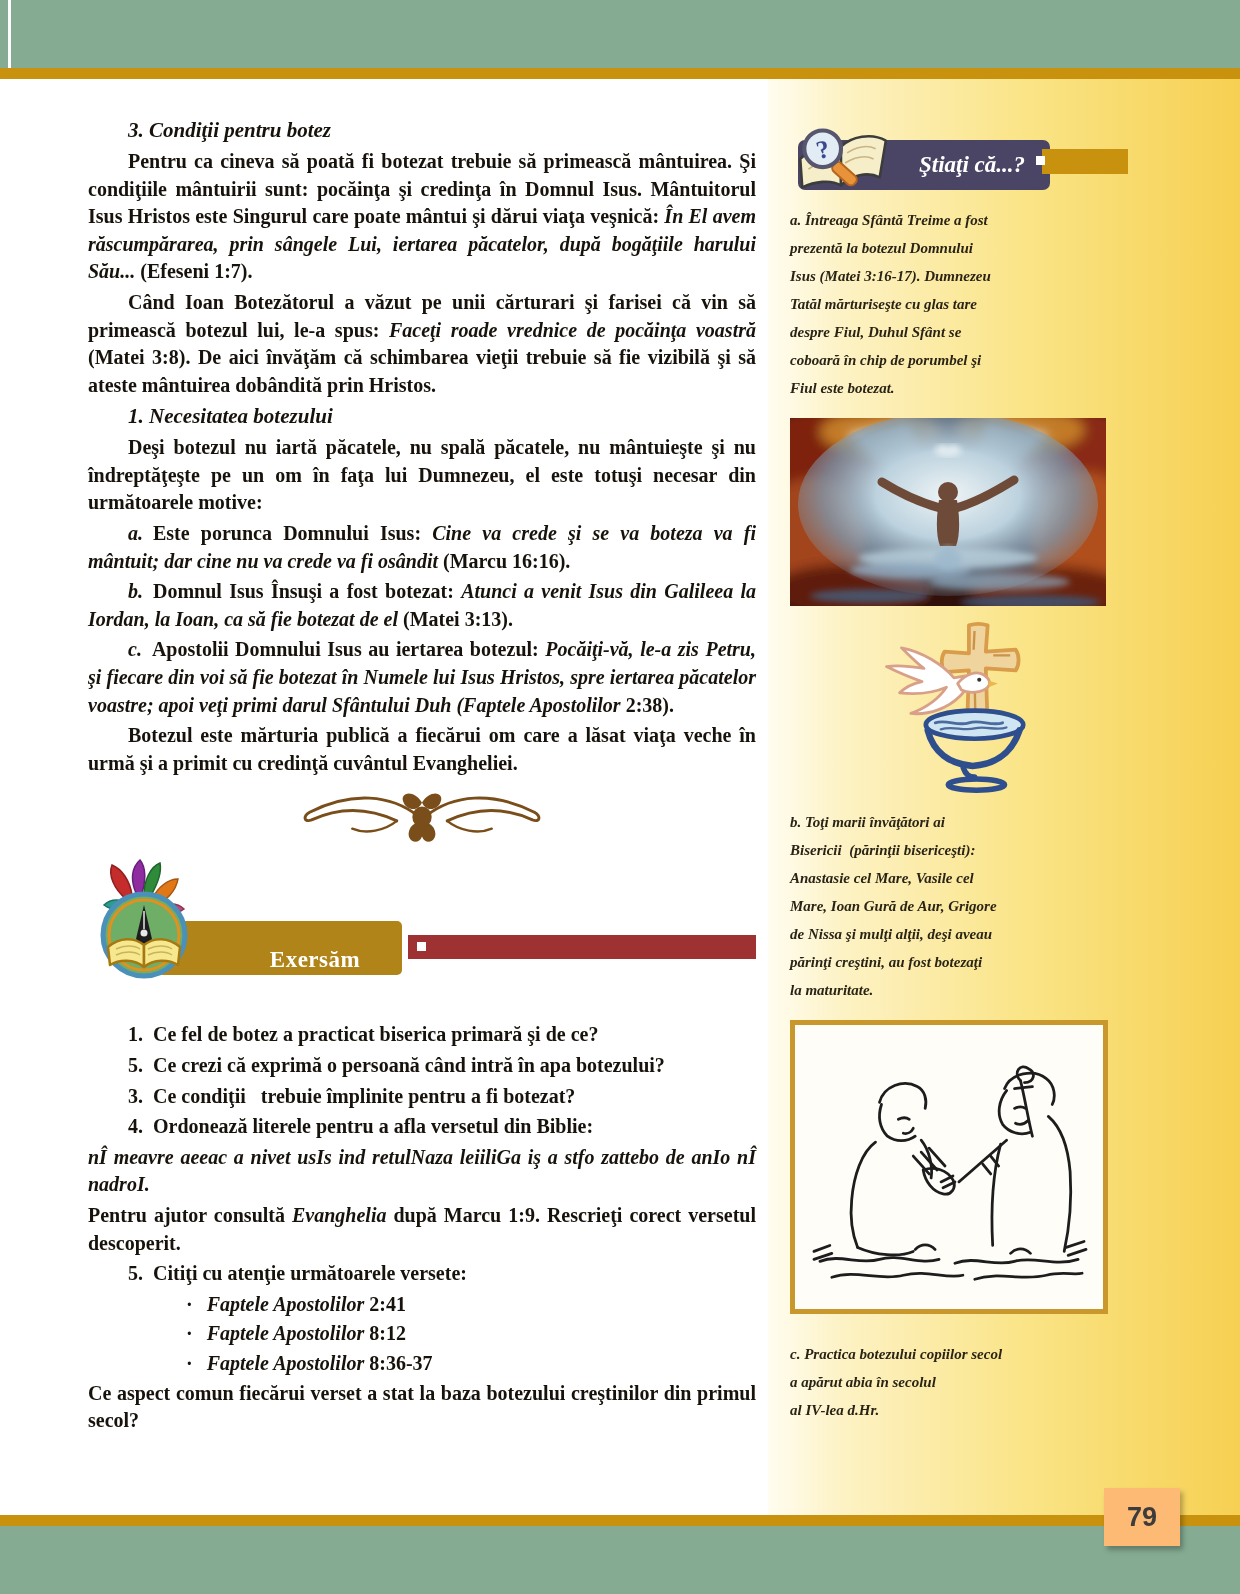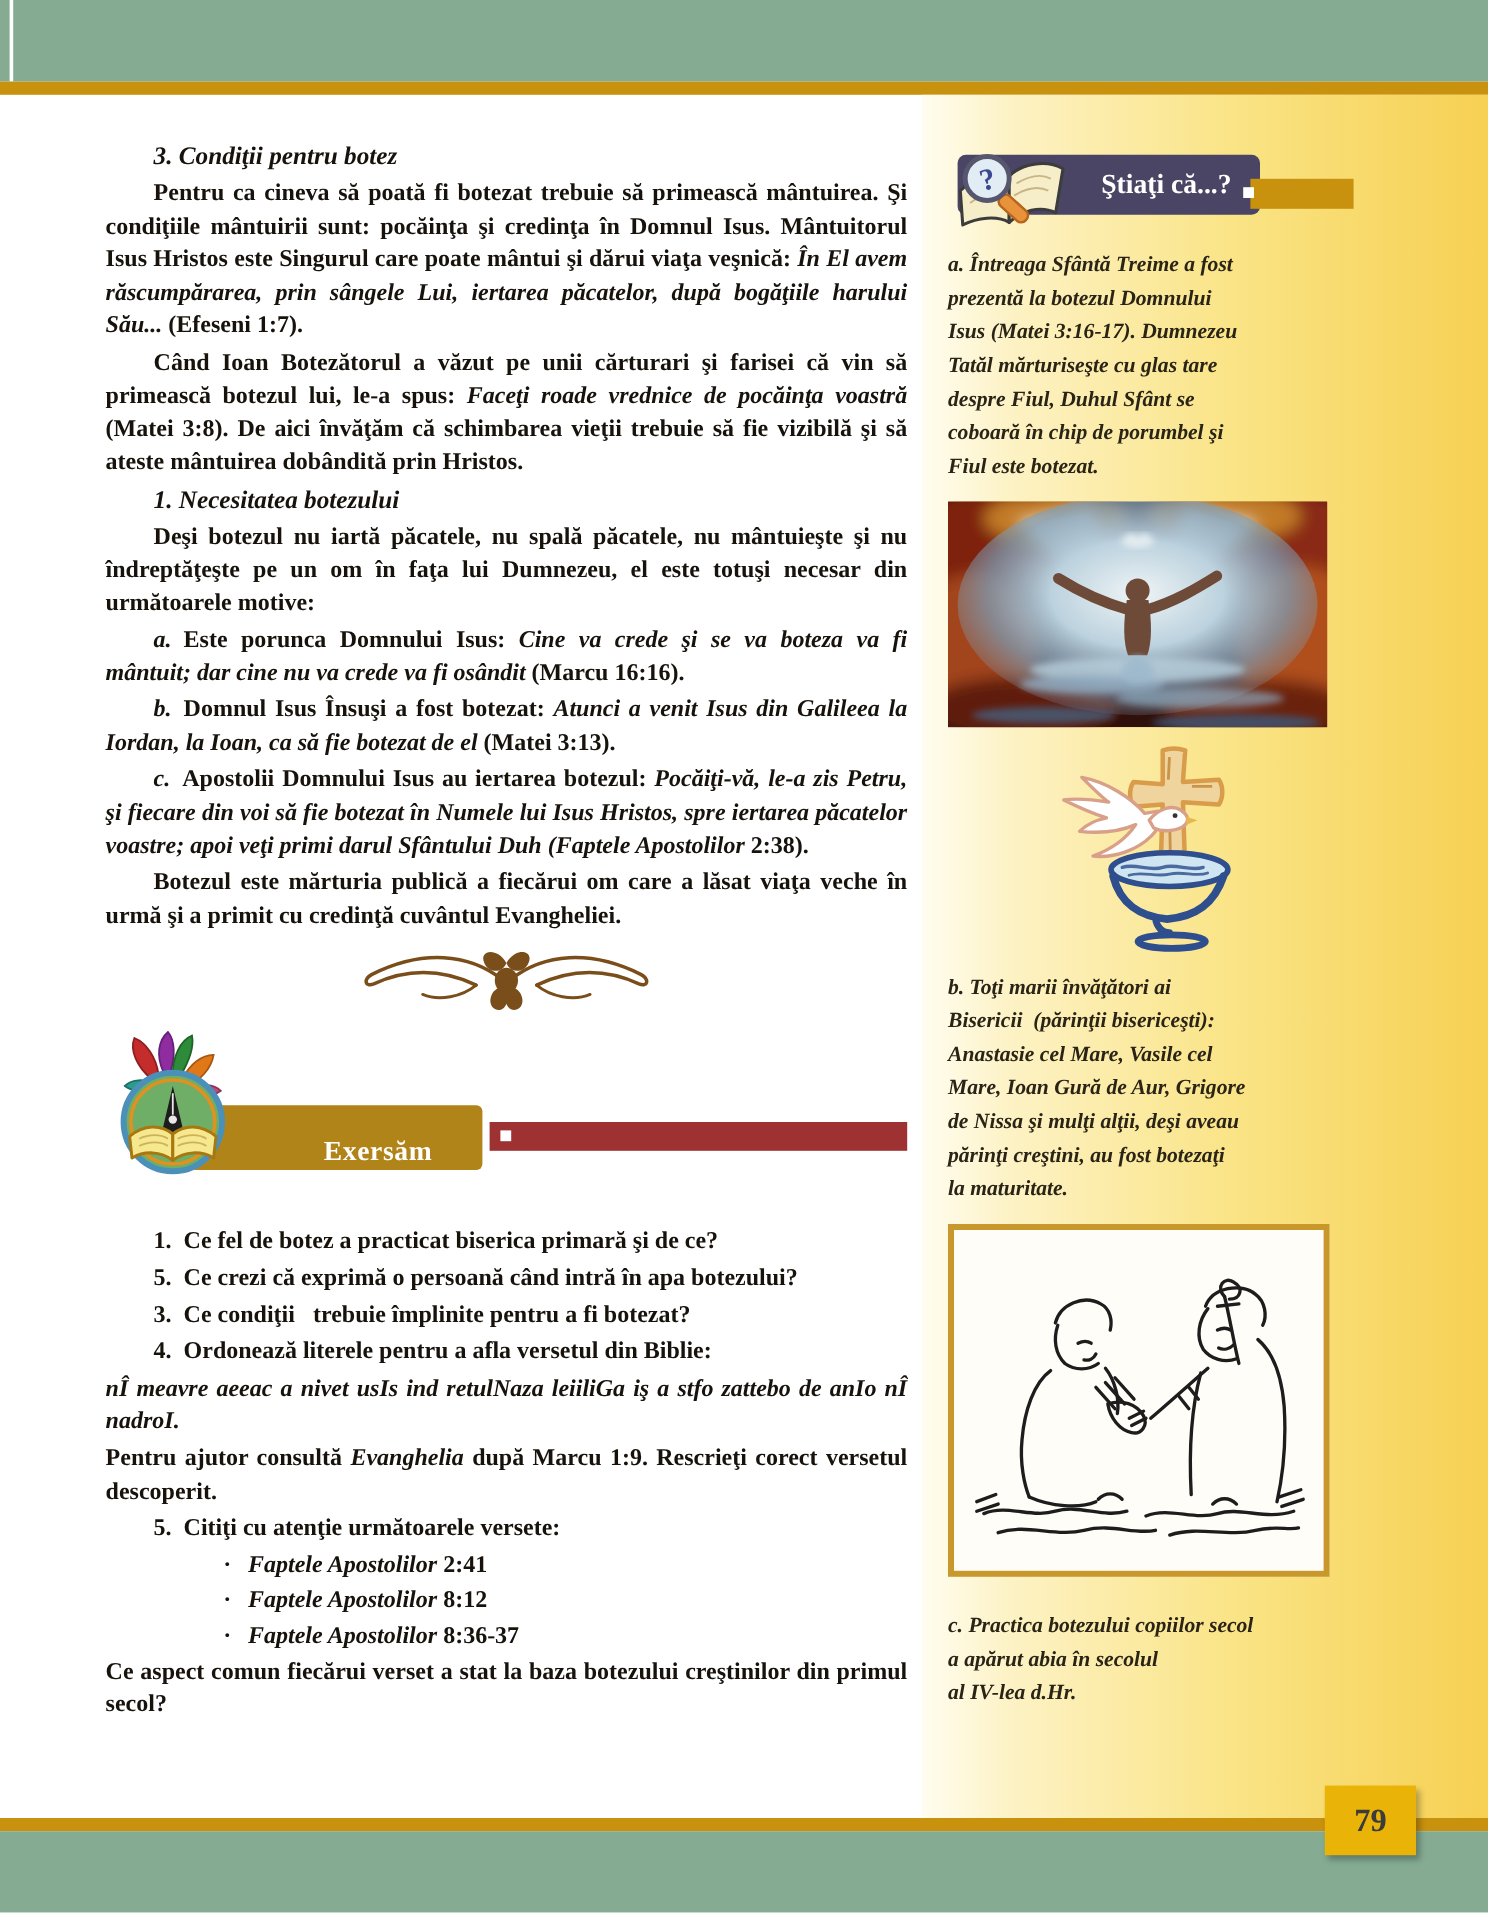--- a/index.html
+++ b/index.html
@@ -8,23 +8,23 @@
   .page{position:absolute;inset:0;overflow:hidden;background:#ffffff;}
 
   
   .top-strip{position:absolute;top:0;left:0;width:1240px;height:68px;background:#85ac93;}
   .top-strip .white-line{position:absolute;left:8px;top:0;width:3px;height:68px;background:#ffffff;}
   .gold-bar-top{position:absolute;top:68px;left:0;width:1240px;height:11px;background:#c8920e;}
   .right-panel{position:absolute;left:768px;top:79px;width:472px;height:1436px;
       background:linear-gradient(90deg,#fffdf0 0%,#fdf2c4 16%,#fae486 55%,#f6d052 100%);}
   .footer-gold{position:absolute;top:1515px;left:0;width:1240px;height:11px;background:#c8920e;}
   .footer-green{position:absolute;top:1526px;left:0;width:1240px;height:68px;background:#85ac93;}
-  .pagenum-box{position:absolute;left:1104px;top:1488px;width:76px;height:58px;background:#eab308;
+  .pagenum-box{position:absolute;left:1104px;top:1488px;width:76px;height:58px;background:#fdba74;
       box-shadow:3px 4px 5px rgba(0,0,0,.28);display:flex;align-items:center;justify-content:center;
-      font-family:Liberation Serif, serif;font-weight:bold;font-size:27px;color:#3c3c3c;z-index:5;}
+      font-family:Liberation Sans, sans-serif;font-weight:bold;font-size:27px;color:#3c3c3c;z-index:5;}
 
   
   .left-col{position:absolute;left:88px;top:116px;width:668px;color:#17130c;
       font-size:20px;line-height:1.38;font-weight:bold;text-align:justify;}
   .left-col p{margin:0 0 3px 0;}
   .indent{text-indent:40px;}
   .lc-heading{font-style:italic;text-indent:40px;text-align:left;margin:0 0 2px 0;font-size:21px;}
   .lc-subheading{font-style:italic;text-indent:40px;text-align:left;margin:3px 0 2px 0;font-size:21px;}
   .seg-i{font-style:italic;}
   .seg-b{font-weight:bold;}
@@ -44,29 +44,29 @@
   .ex-icon{position:absolute;left:8px;top:0;width:96px;height:122px;z-index:2;}
 
   .questions{margin-top:44px;}
   .verse-list{margin:0;padding:0;list-style:none;}
   .verse-list li{margin:0 0 2px 0;padding-left:98px;text-align:left;}
   .verse-list li::before{content:"·";margin-right:14px;}
 
   
   .sidebar{position:absolute;left:790px;top:126px;width:326px;color:#2a2416;}
   .know-row{position:relative;height:66px;}
-  .know-rect{position:absolute;left:8px;top:3px;width:252px;height:50px;background:#4a4565;
+  .know-rect{position:absolute;left:8px;top:14px;width:252px;height:50px;background:#4a4565;
       border-radius:7px;display:flex;align-items:center;justify-content:center;
-      padding-left:96px;box-sizing:border-box;}
+      padding-left:96px;box-sizing:border-box;font-style:italic;}
   .know-rect span{color:#ffffff;font-size:23px;font-weight:bold;}
   .know-goldbar{position:absolute;left:252px;top:23px;width:86px;height:25px;background:#c8920e;}
   .know-dot{position:absolute;left:246px;top:30px;width:9px;height:9px;background:#ffffff;z-index:3;}
   .know-icon{position:absolute;left:-4px;top:-8px;width:110px;height:88px;z-index:2;}
 
-  .side-note{font-size:18px;font-weight:bold;font-style:italic;line-height:28px;
+  .side-note{font-size:15px;font-weight:bold;font-style:italic;line-height:28px;
       white-space:pre-line;margin-top:14px;}
   .photo{display:block;margin-top:16px;width:316px;height:188px;}
   .clipart{display:block;margin:10px auto 0 auto;width:182px;height:178px;}
   .drawing-box{margin-top:16px;width:308px;height:284px;border:5px solid #c9982c;background:#fffdf8;}
   .drawing-box svg{display:block;width:100%;height:100%;}
   .note-c{margin-top:26px;}
 </style>
 </head>
 <body>
 

